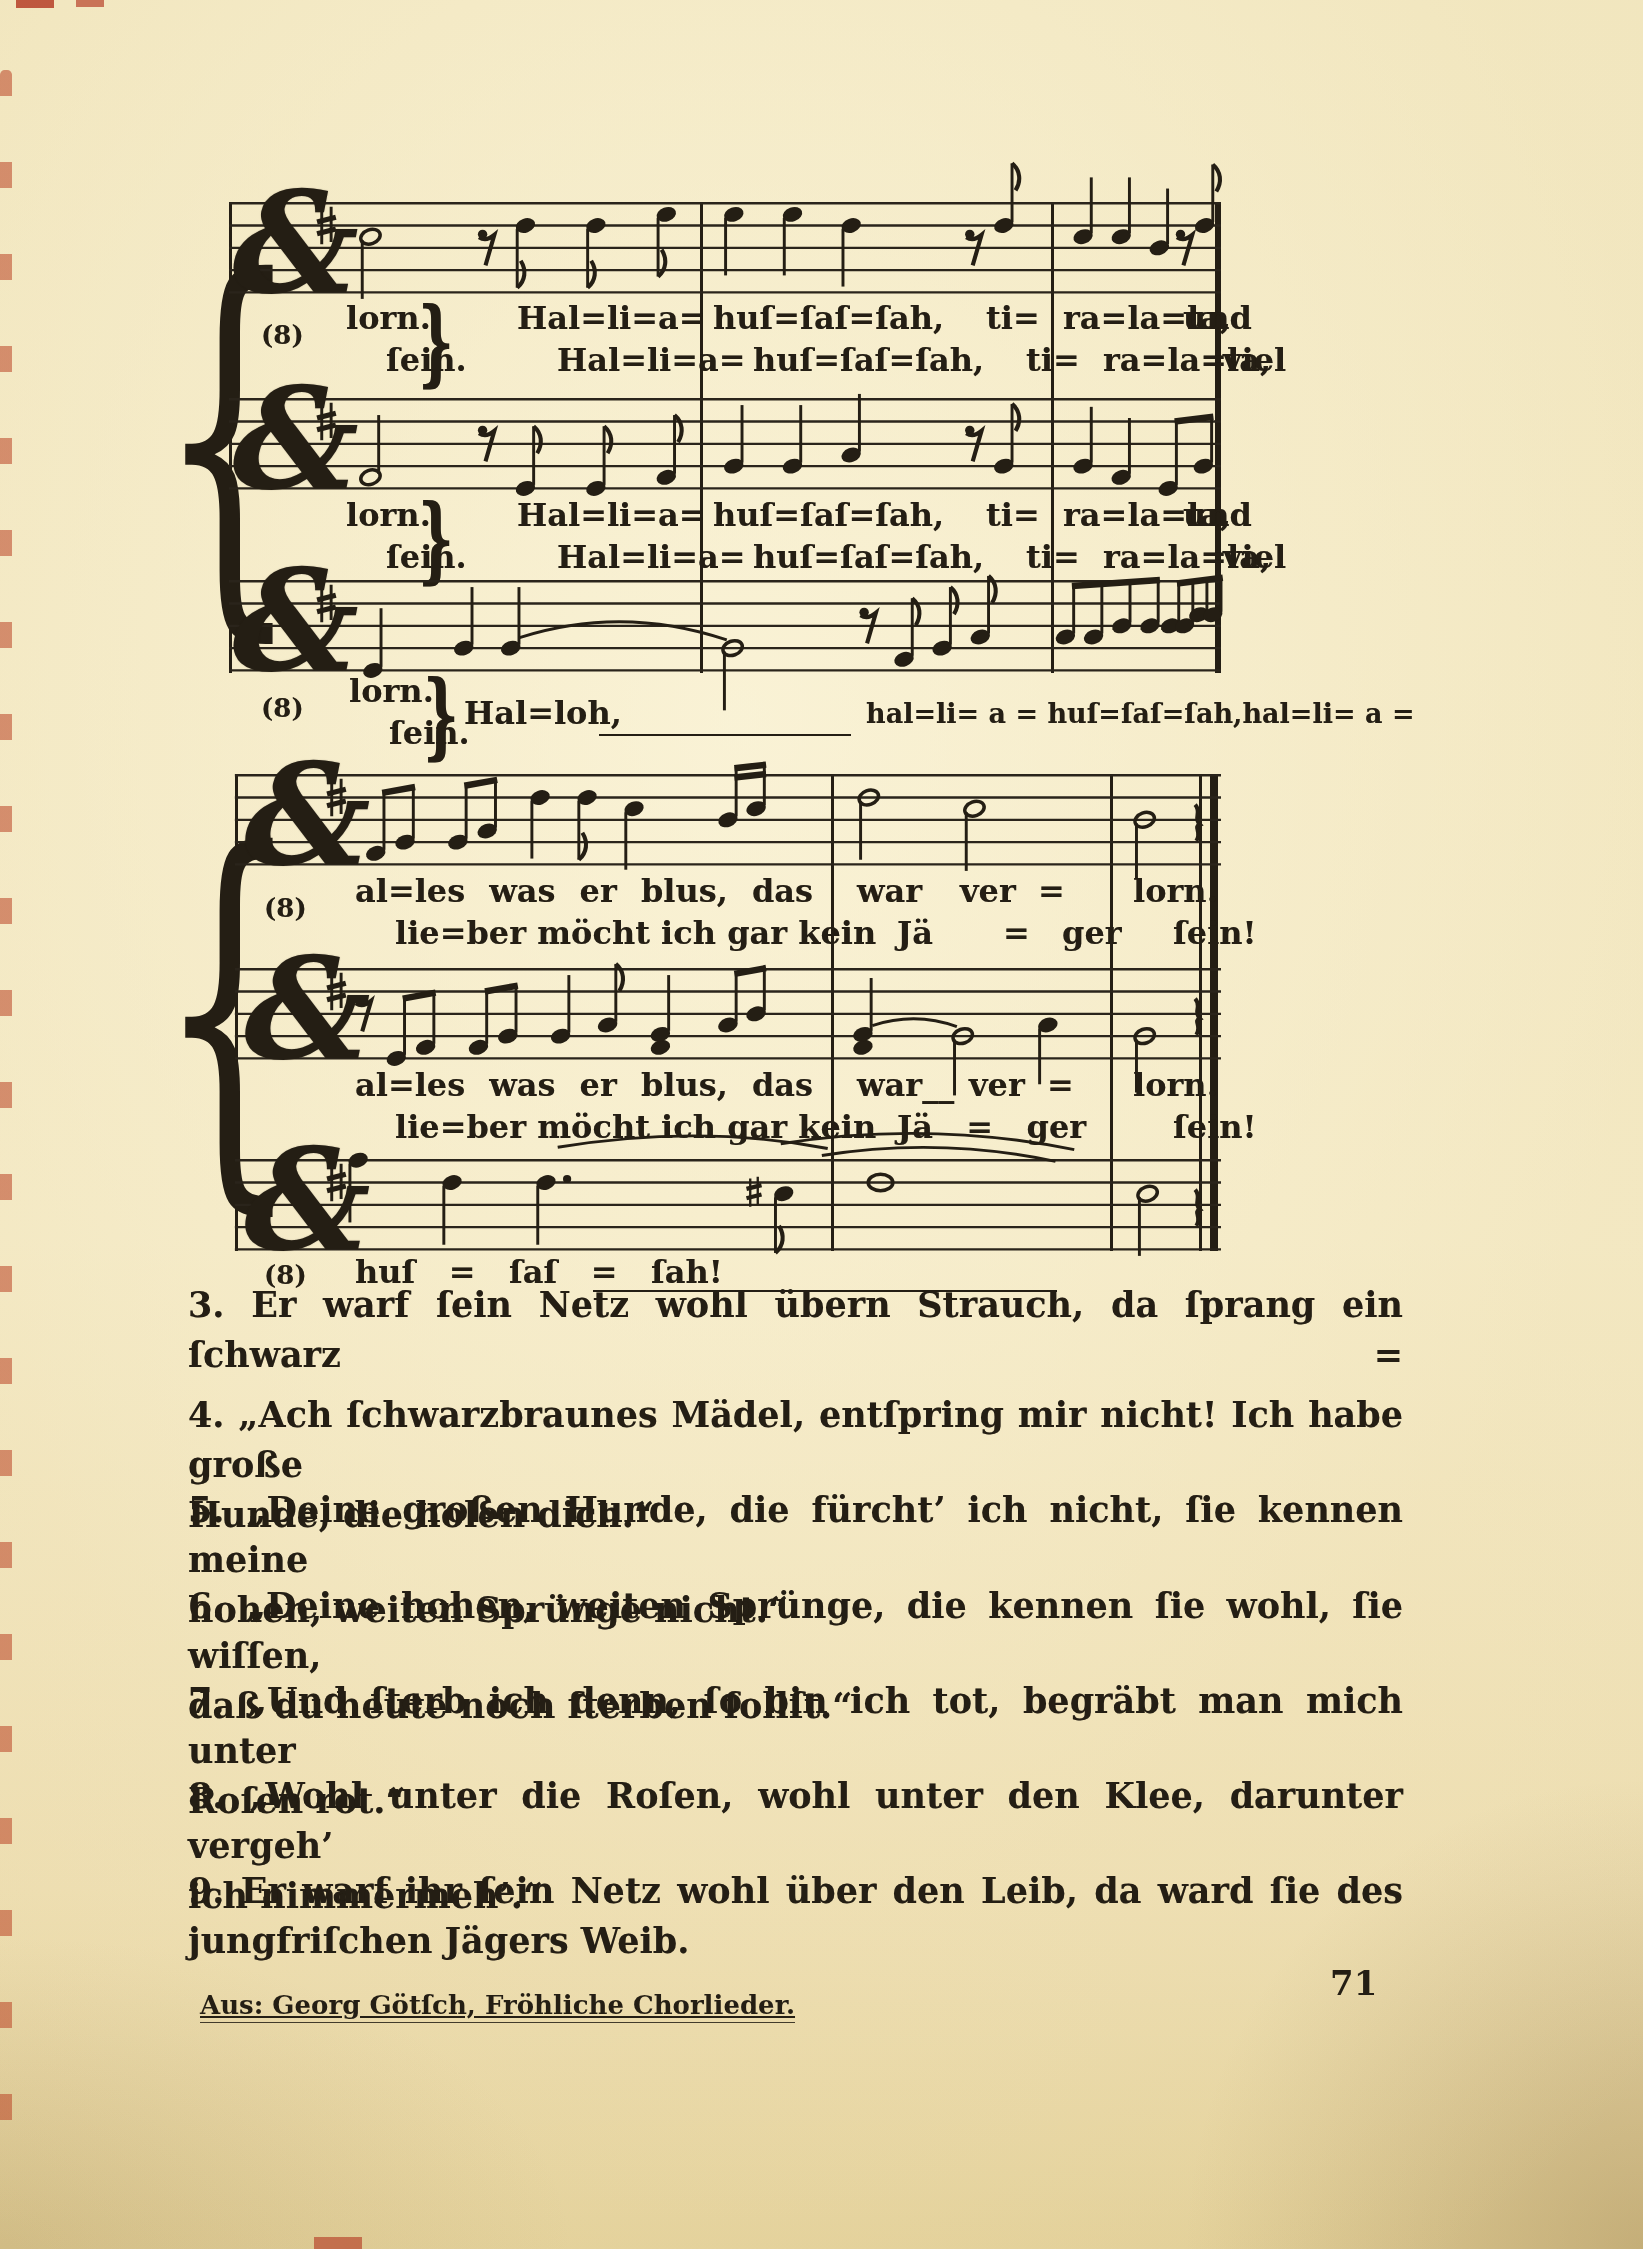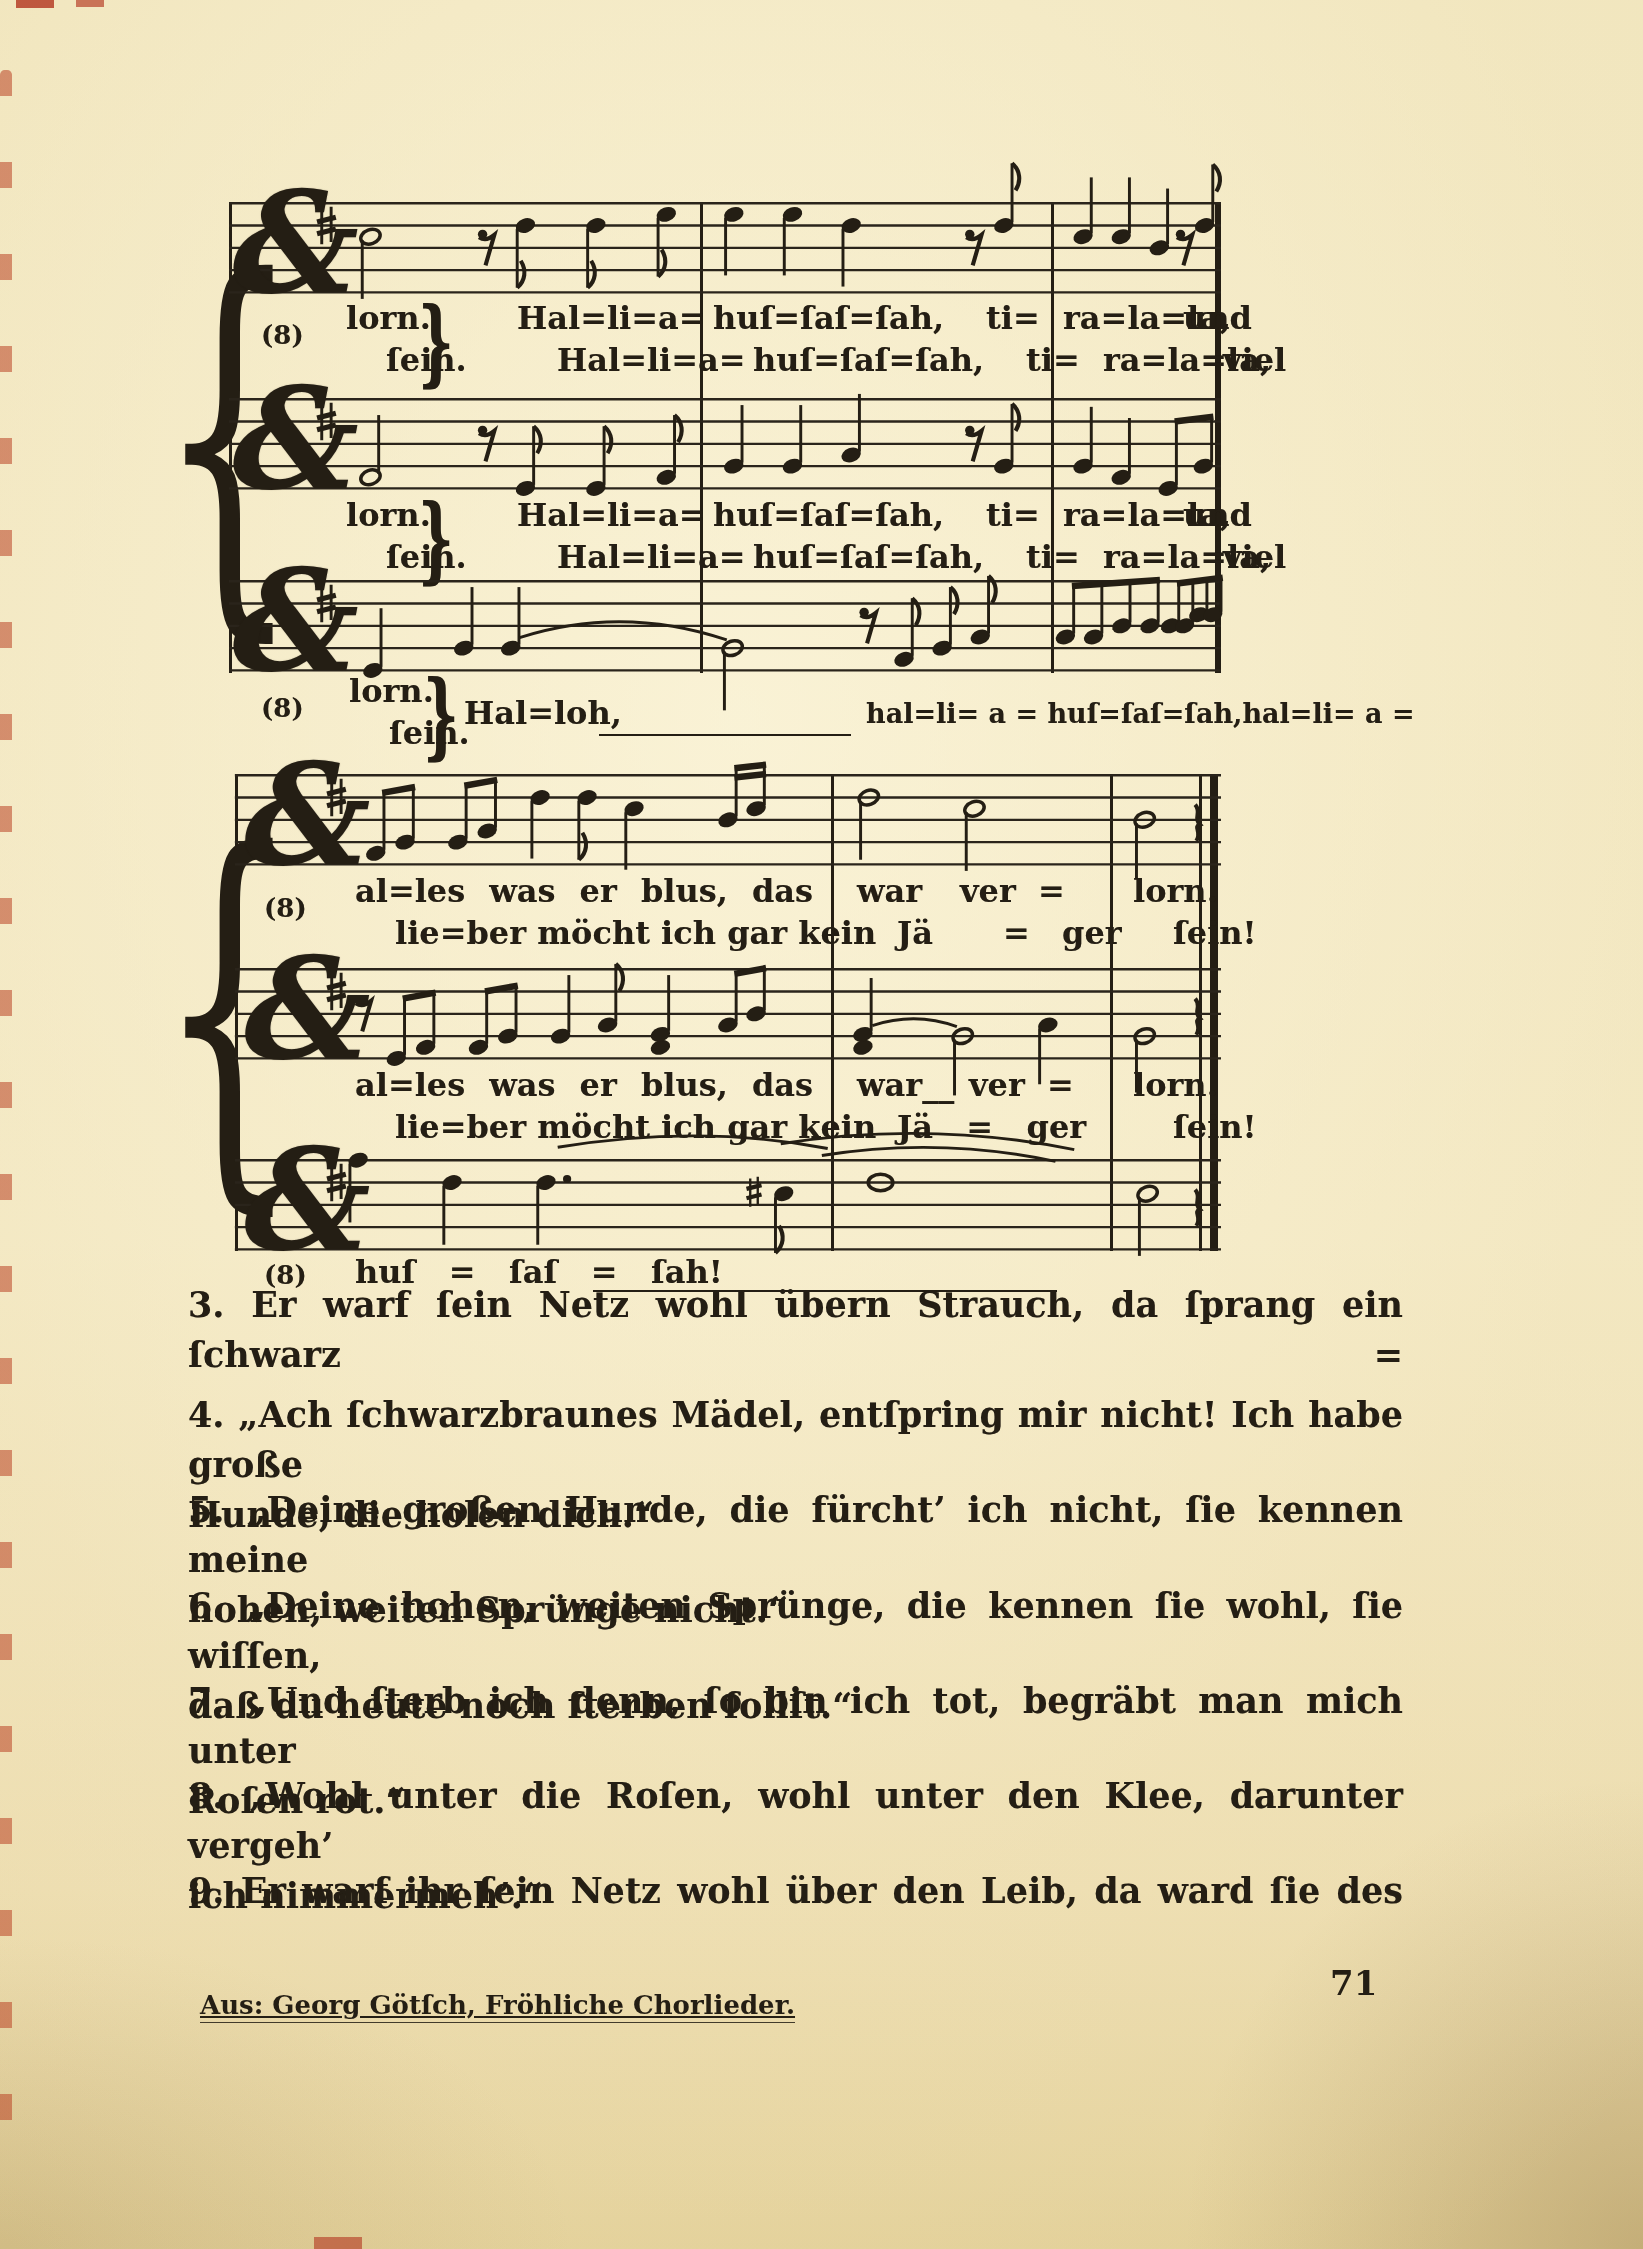--- a/index.html
+++ b/index.html
@@ -437,18 +437,19 @@
   <div class="verse" style="top:1676px">
     <div class="l1">7. „Und ſterb ich denn, ſo bin ich tot, begräbt man mich unter</div>
     <div class="l2">Roſen rot.“</div>
   </div>
   <div class="verse" style="top:1771px">
     <div class="l1">8. „Wohl unter die Roſen, wohl unter den Klee, darunter vergeh’</div>
     <div class="l2">ich nimmermeh’.“</div>
   </div>
   <div class="verse" style="top:1866px">
     <div class="l1">9. Er warf ihr ſein Netz wohl über den Leib, da ward ſie des</div>
+    <div class="l2">jungfriſchen Jägers Weib.</div>
   </div>
 
   <div class="footer">Aus: Georg Götſch, Fröhliche Chorlieder.</div>
   <div class="pagenum">71</div>
 </div>
 
 
 </body></html>

